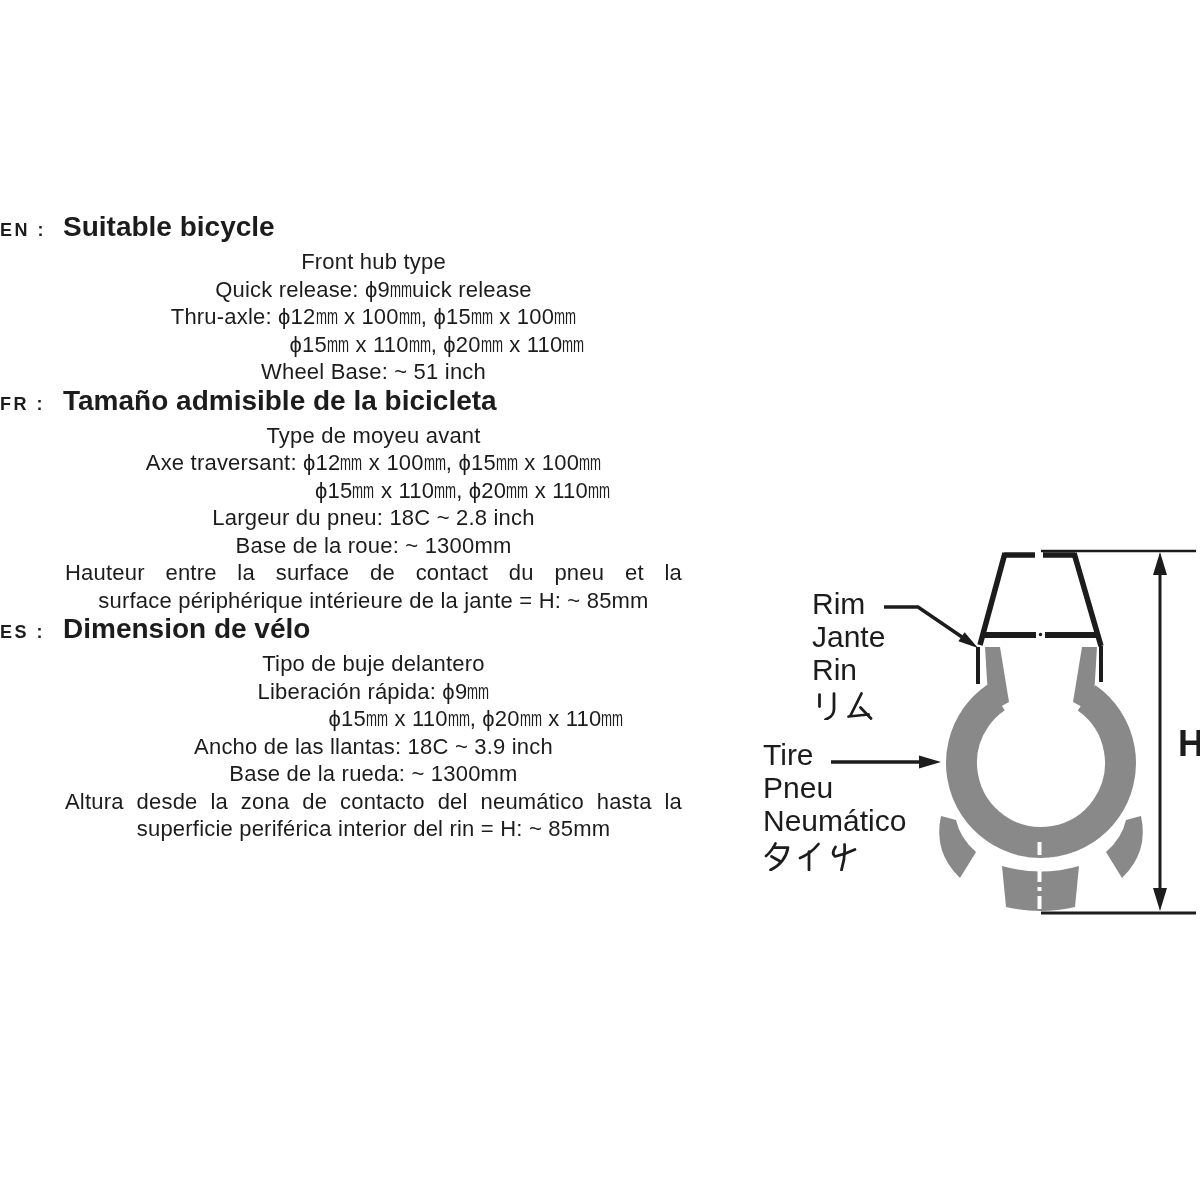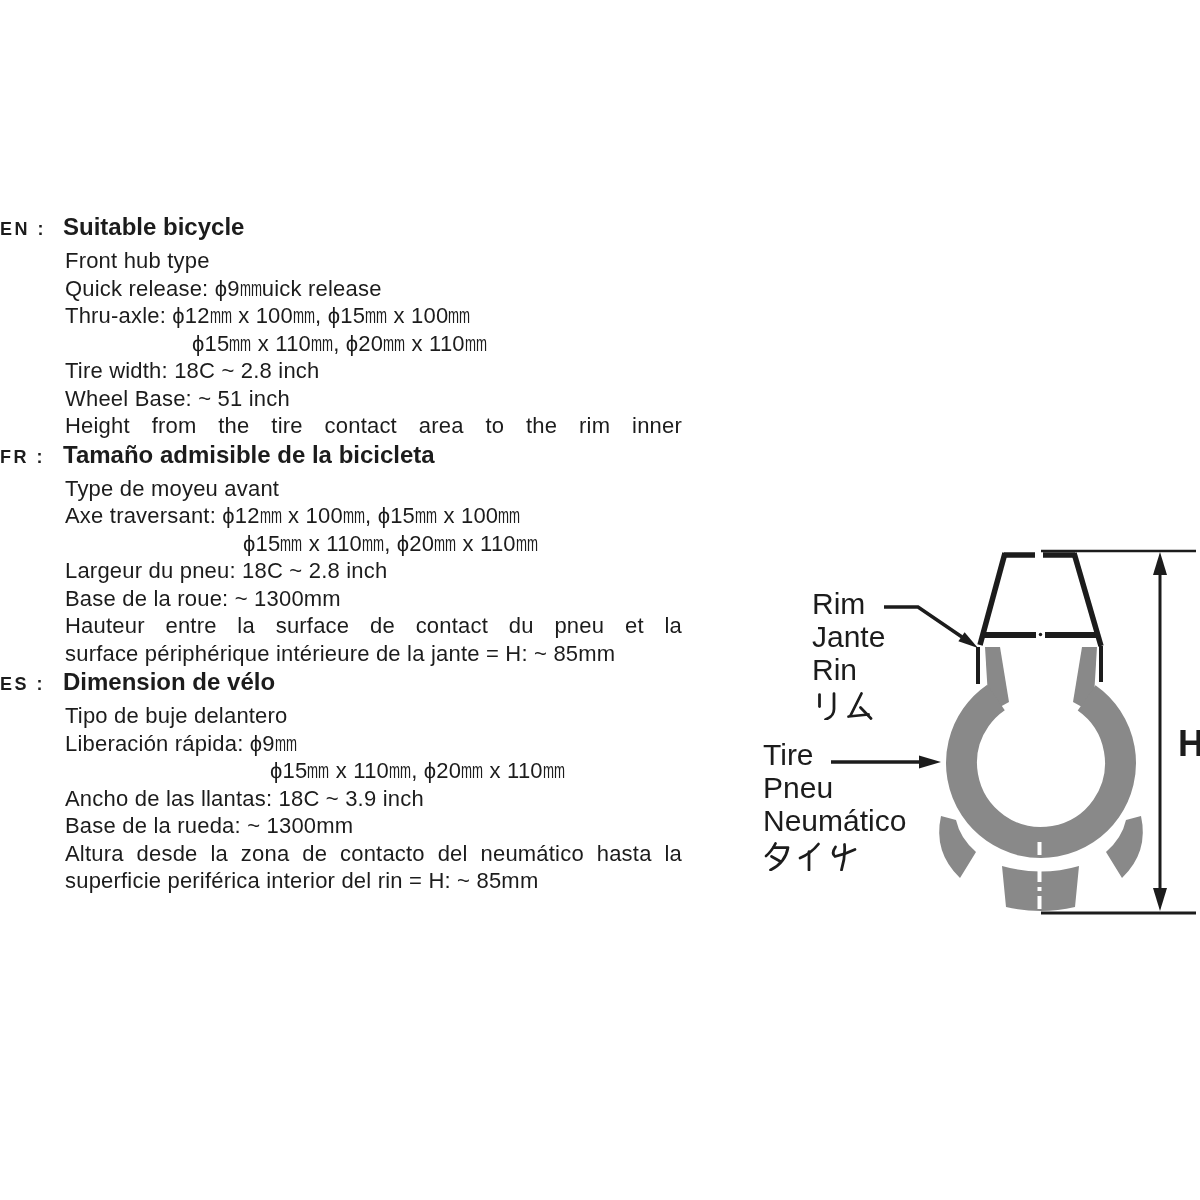--- a/index.html
+++ b/index.html
@@ -9,22 +9,22 @@
     position:relative;
   }
   .page{position:absolute;left:0;top:0;width:1200px;height:1200px;}
 
   
   .text-col{position:absolute;left:0;top:212px;width:700px;}
   .section{margin:0;}
   .section + .section{}
   .sec-header{font-weight:bold;font-size:24px;line-height:30px;margin-bottom:3px;white-space:nowrap;}
   .prefix{display:inline-block;width:63px;font-size:18px;letter-spacing:2.5px;}
-  .title{font-size:24px;}
-  .line{font-size:22px;line-height:27.5px;letter-spacing:0.2px;padding-left:65px;white-space:nowrap;width:682px;box-sizing:border-box;}
+  .title{font-size:28px;}
+  .line{font-size:22px;line-height:27.5px;letter-spacing:0.2px;padding-left:65px;white-space:nowrap;width:682px;box-sizing:border-box;text-align:center;}
   .line.just{white-space:normal;text-align:justify;text-align-last:justify;}
   .s-en .cont{padding-left:192px;}
   .s-fr .cont{padding-left:243px;}
   .s-es .cont{padding-left:270px;}
   
   .sqmm{display:inline-block;transform:scaleX(0.6);transform-origin:0 60%;margin-right:-0.68em;}
 
   
   .dlabel{position:absolute;font-size:30px;line-height:33px;color:#1c1c1c;}
   .rim-label{left:812px;top:587px;}
@@ -45,23 +45,21 @@
   <div class="text-col">
 
     <div class="section s-en">
       <div class="sec-header">
         <span class="prefix">EN :</span><span class="title">Suitable bicycle</span>
       </div>
       <div class="line">Front hub type</div>
       <div class="line">Quick release: ϕ9<span class="sqmm">mm</span>uick release</div>
       <div class="line">Thru-axle: ϕ12<span class="sqmm">mm</span> x 100<span class="sqmm">mm</span>, ϕ15<span class="sqmm">mm</span> x 100<span class="sqmm">mm</span></div>
       <div class="line cont">ϕ15<span class="sqmm">mm</span> x 110<span class="sqmm">mm</span>, ϕ20<span class="sqmm">mm</span> x 110<span class="sqmm">mm</span></div>
-      <div class="line">Tire width: 18C ~ 2.8 inch</div>
       <div class="line">Wheel Base: ~ 51 inch</div>
-      <div class="line just">Height from the tire contact area to the rim inner</div>
     </div>
 
     <div class="section s-fr">
       <div class="sec-header">
         <span class="prefix">FR :</span><span class="title">Tamaño admisible de la bicicleta</span>
       </div>
       <div class="line">Type de moyeu avant</div>
       <div class="line">Axe traversant: ϕ12<span class="sqmm">mm</span> x 100<span class="sqmm">mm</span>, ϕ15<span class="sqmm">mm</span> x 100<span class="sqmm">mm</span></div>
       <div class="line cont">ϕ15<span class="sqmm">mm</span> x 110<span class="sqmm">mm</span>, ϕ20<span class="sqmm">mm</span> x 110<span class="sqmm">mm</span></div>
       <div class="line">Largeur du pneu: 18C ~ 2.8 inch</div>

